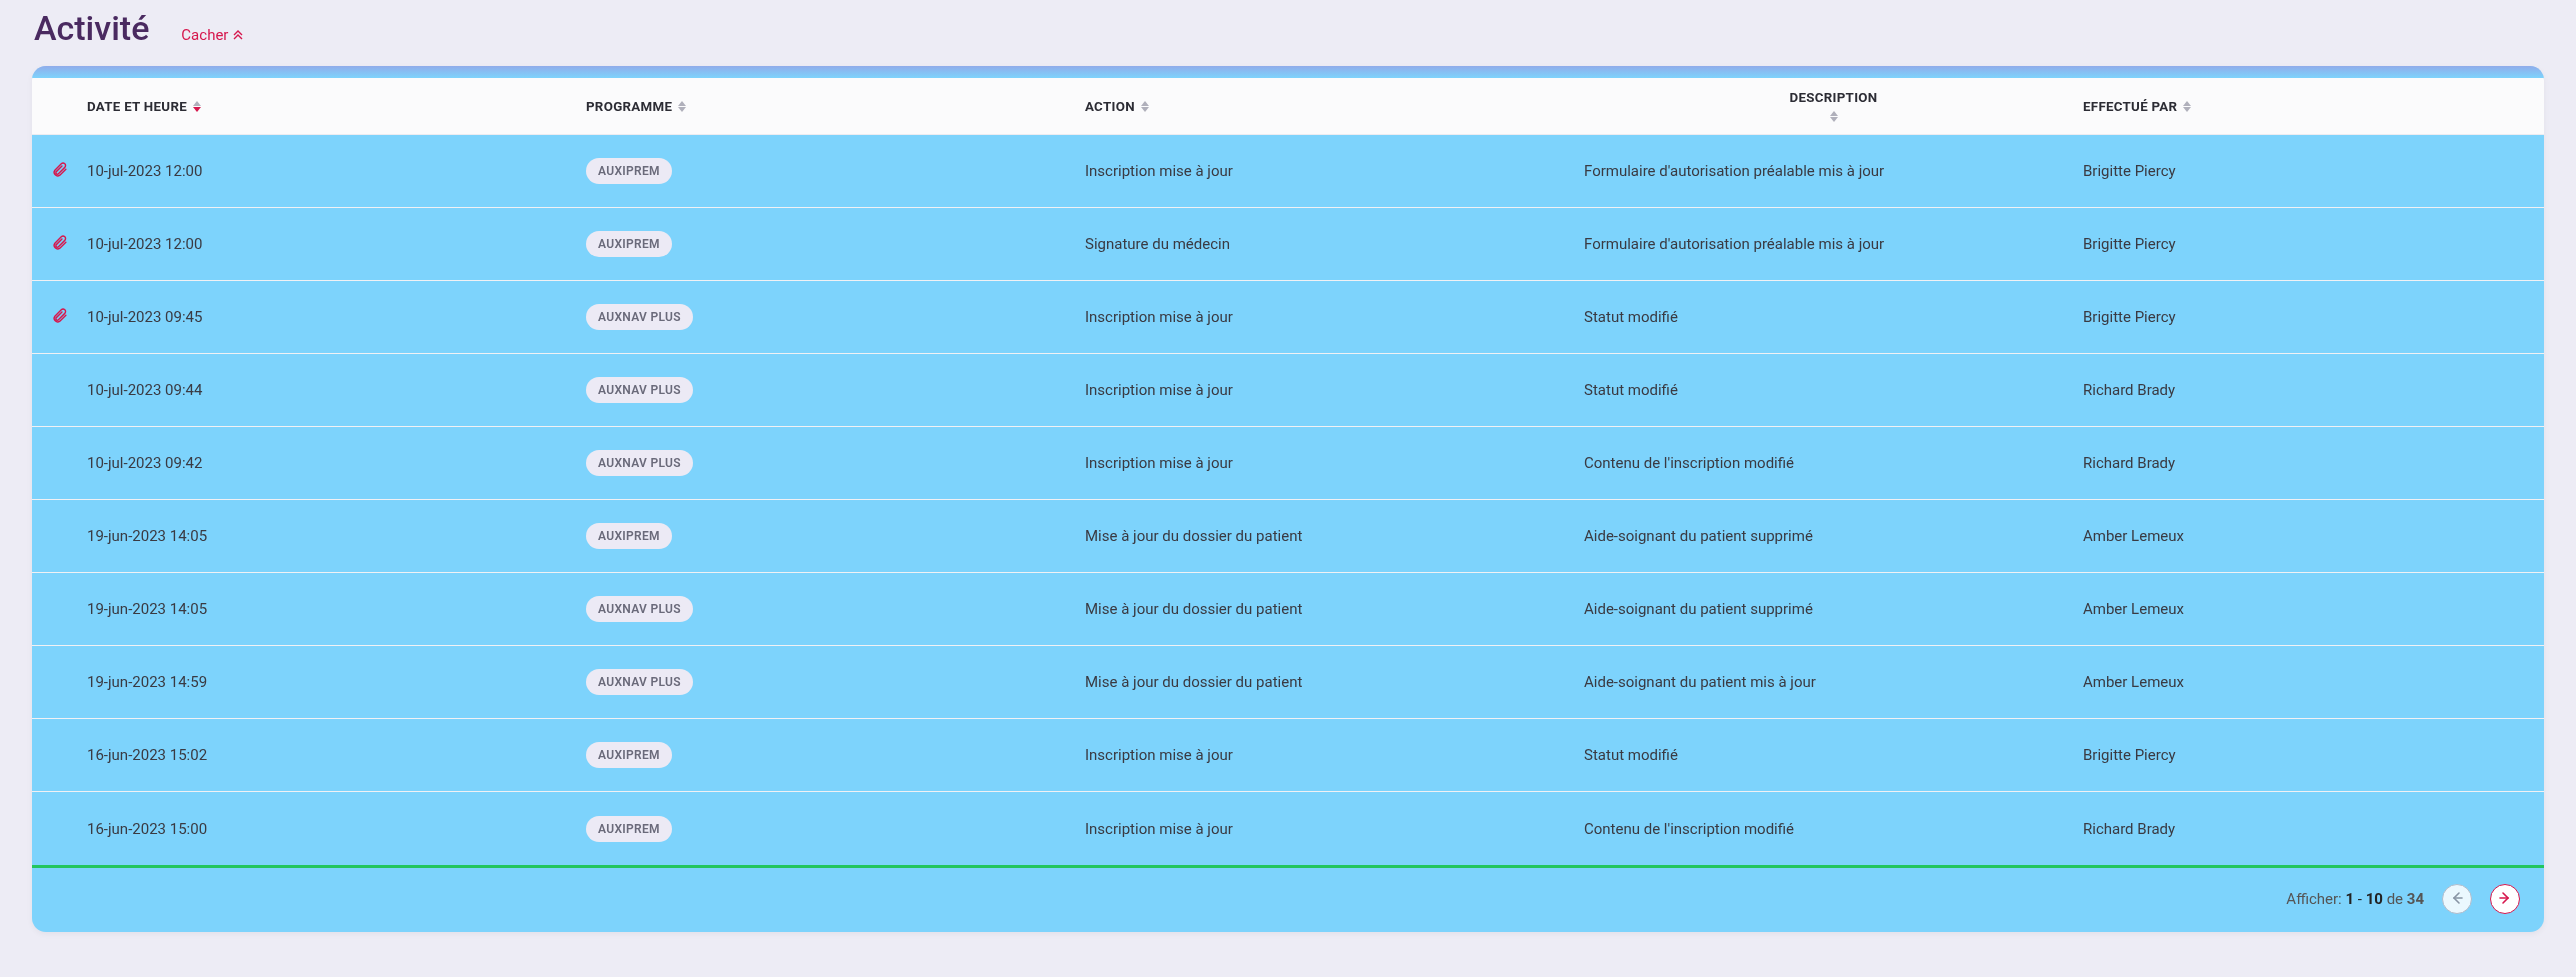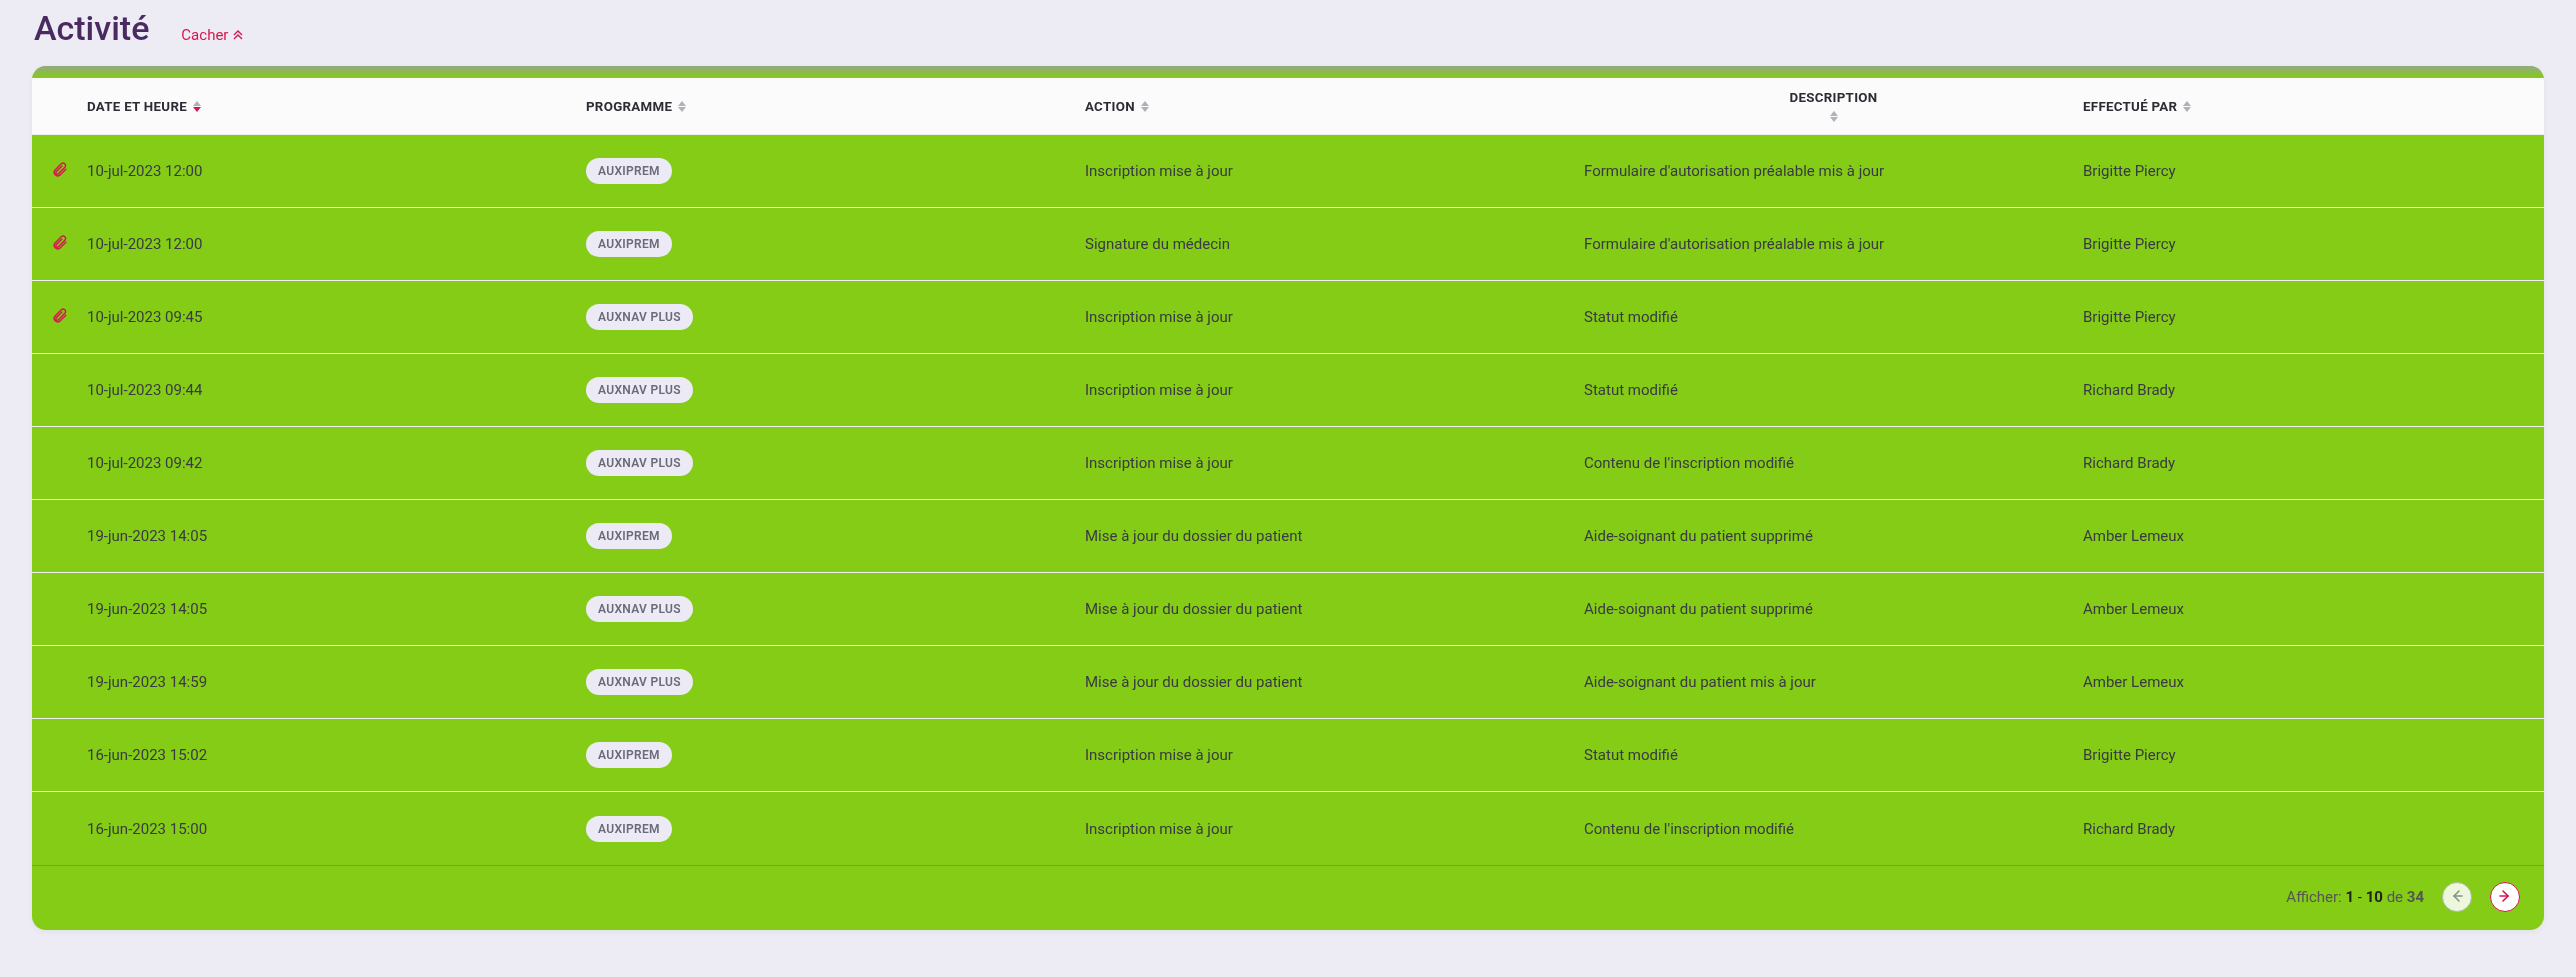--- a/index.html
+++ b/index.html
@@ -31,21 +31,21 @@
     text-decoration: none;
     display: flex;
     align-items: center;
     gap: 4px;
   }
   .hide-link .chev {
     font-size: 14px;
     line-height: 1;
   }
   .panel {
-    background: #84cc16;
+    background: #7dd3fc;
     border-radius: 14px;
     overflow: hidden;
     box-shadow: 0 2px 6px rgba(0,0,0,0.05);
   }
   .panel-gradient {
     height: 12px;
     background: linear-gradient(to bottom, rgba(160,140,220,0.55), rgba(255,255,255,0));
   }
   .table {
     width: 100%;
@@ -112,21 +112,21 @@
     overflow: hidden;
     text-overflow: ellipsis;
     padding-right: 30px;
   }
   .footer {
     display:flex;
     justify-content:flex-end;
     align-items:center;
     gap: 18px;
     padding: 16px 24px 18px;
-    border-top: 1px solid #22c55e;
+    border-top: 3px solid #22c55e;
     font-size: 15px;
     color: #555;
   }
   .footer .range { color:#222; }
   .pager-btn {
     width: 30px;
     height: 30px;
     border-radius: 50%;
     border: 1.5px solid #b7b7c2;
     background: #fff;

